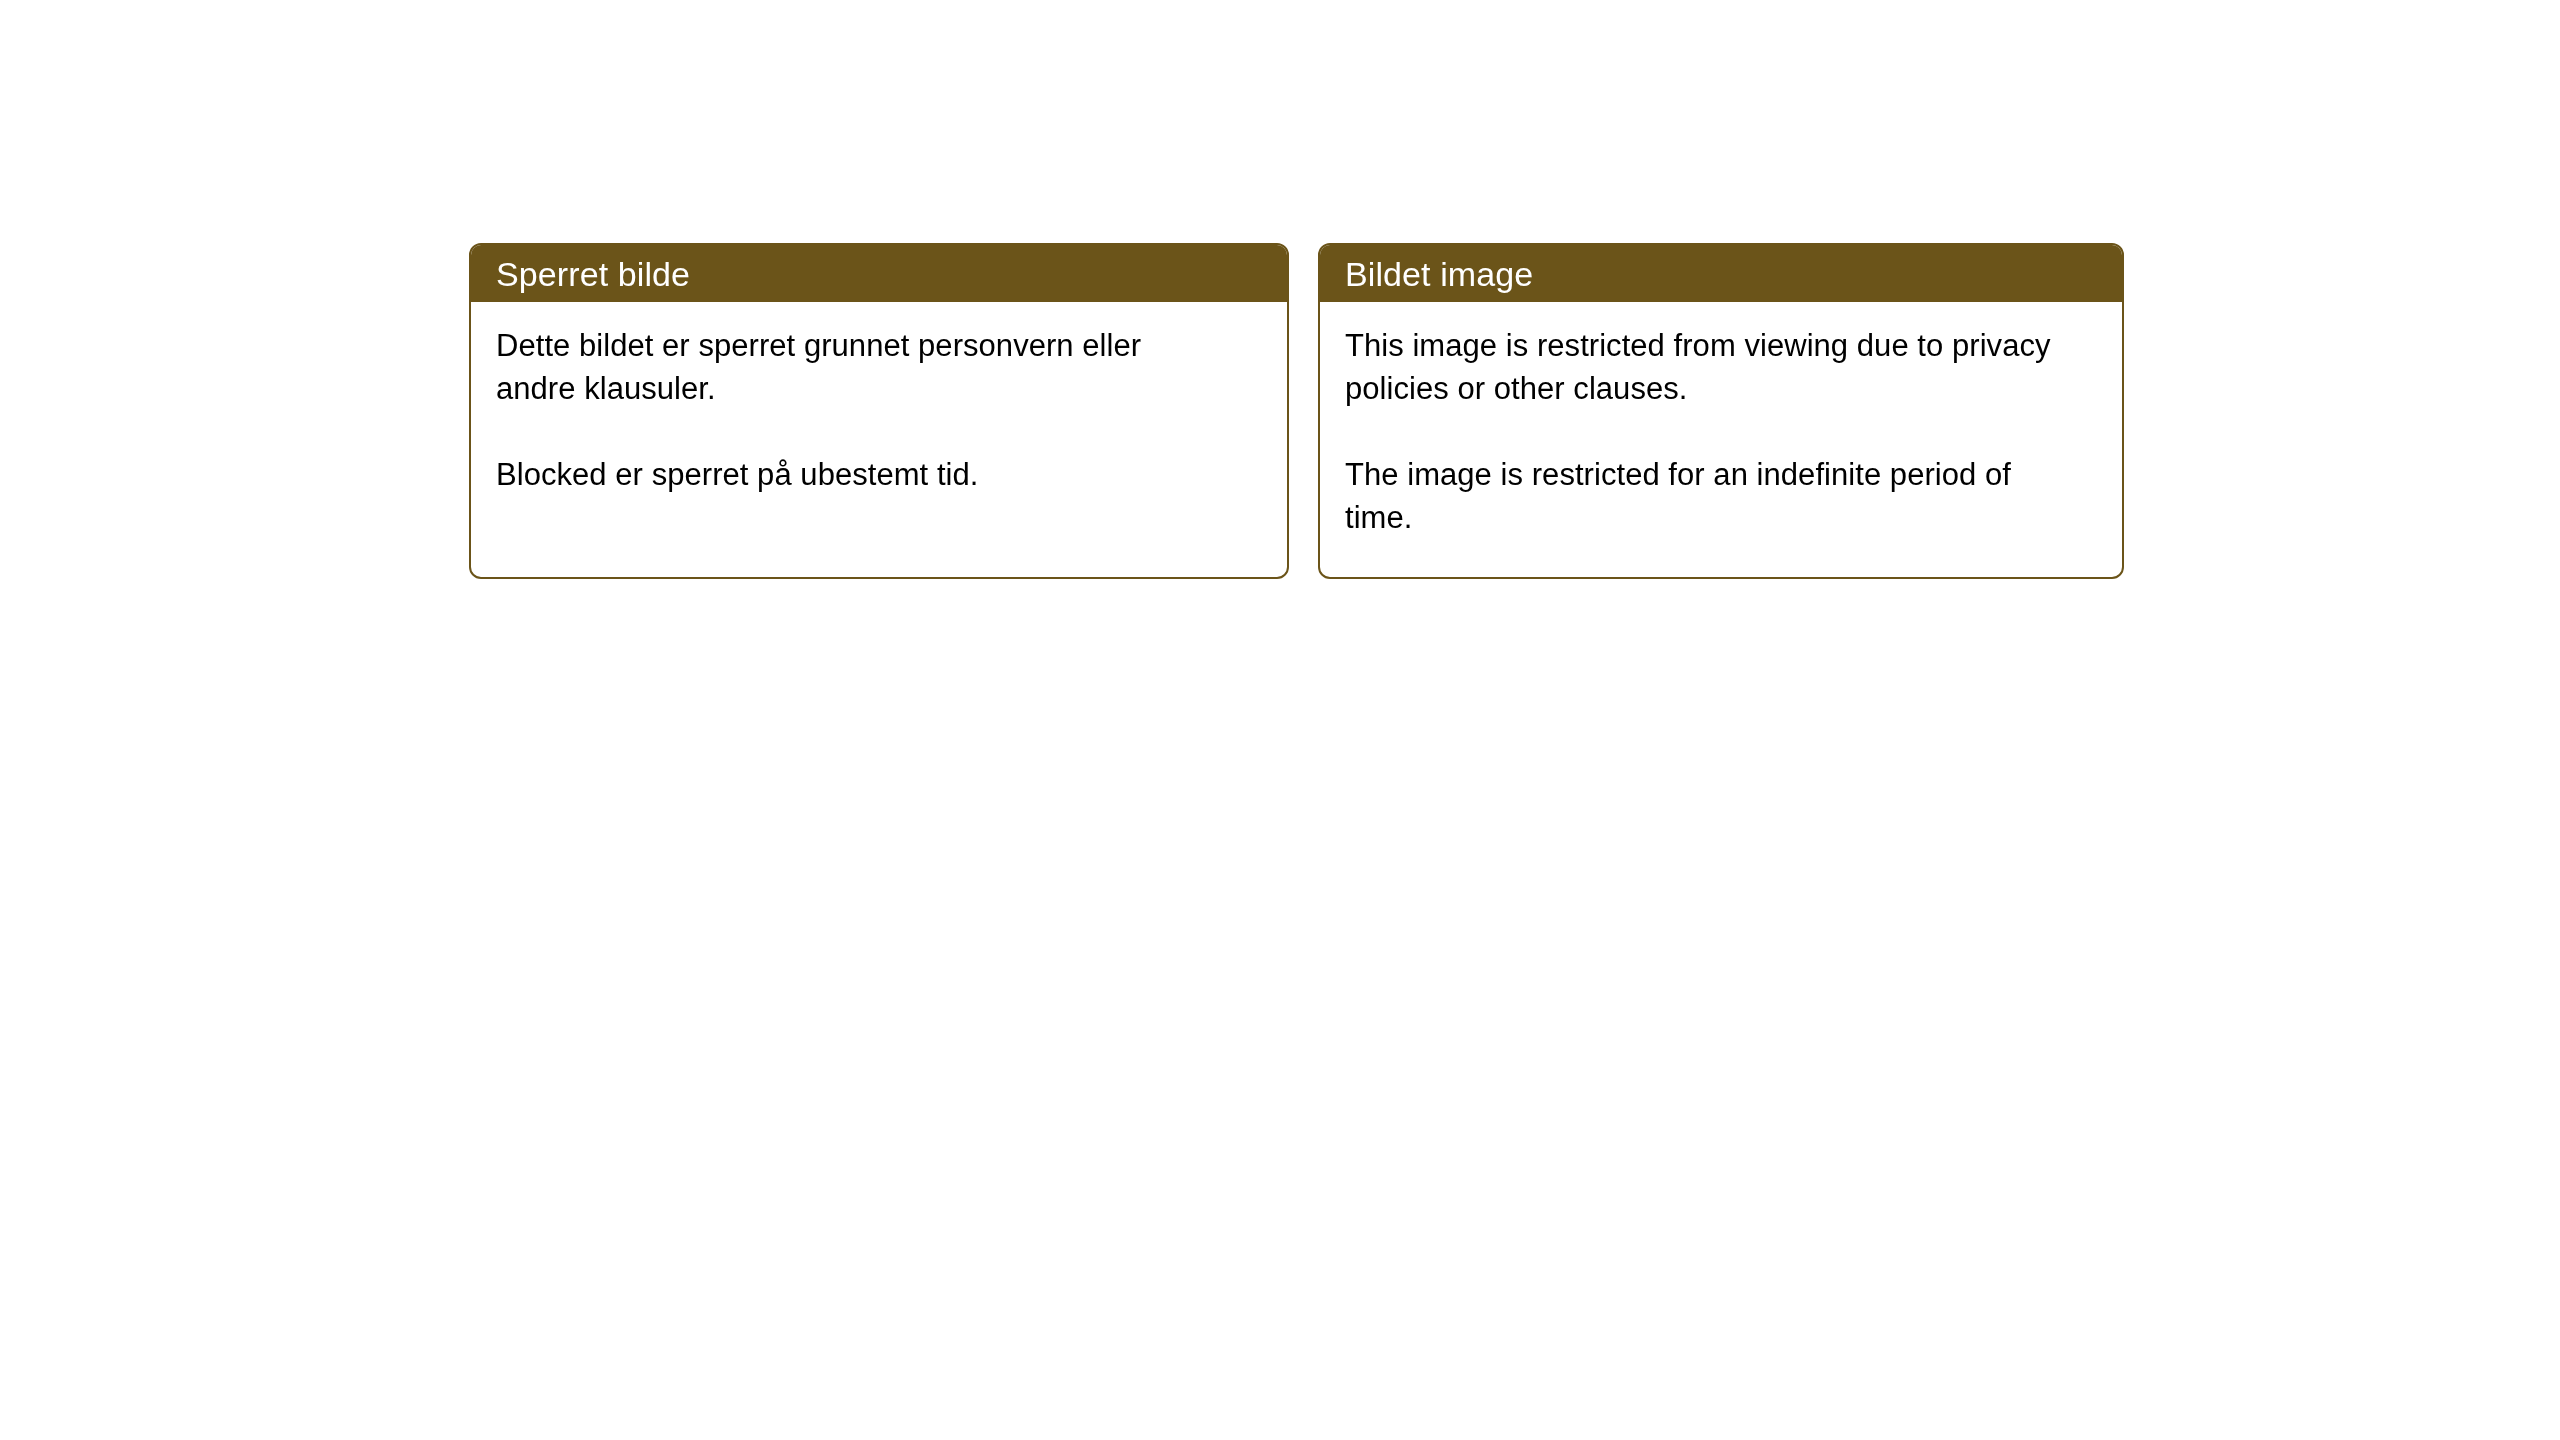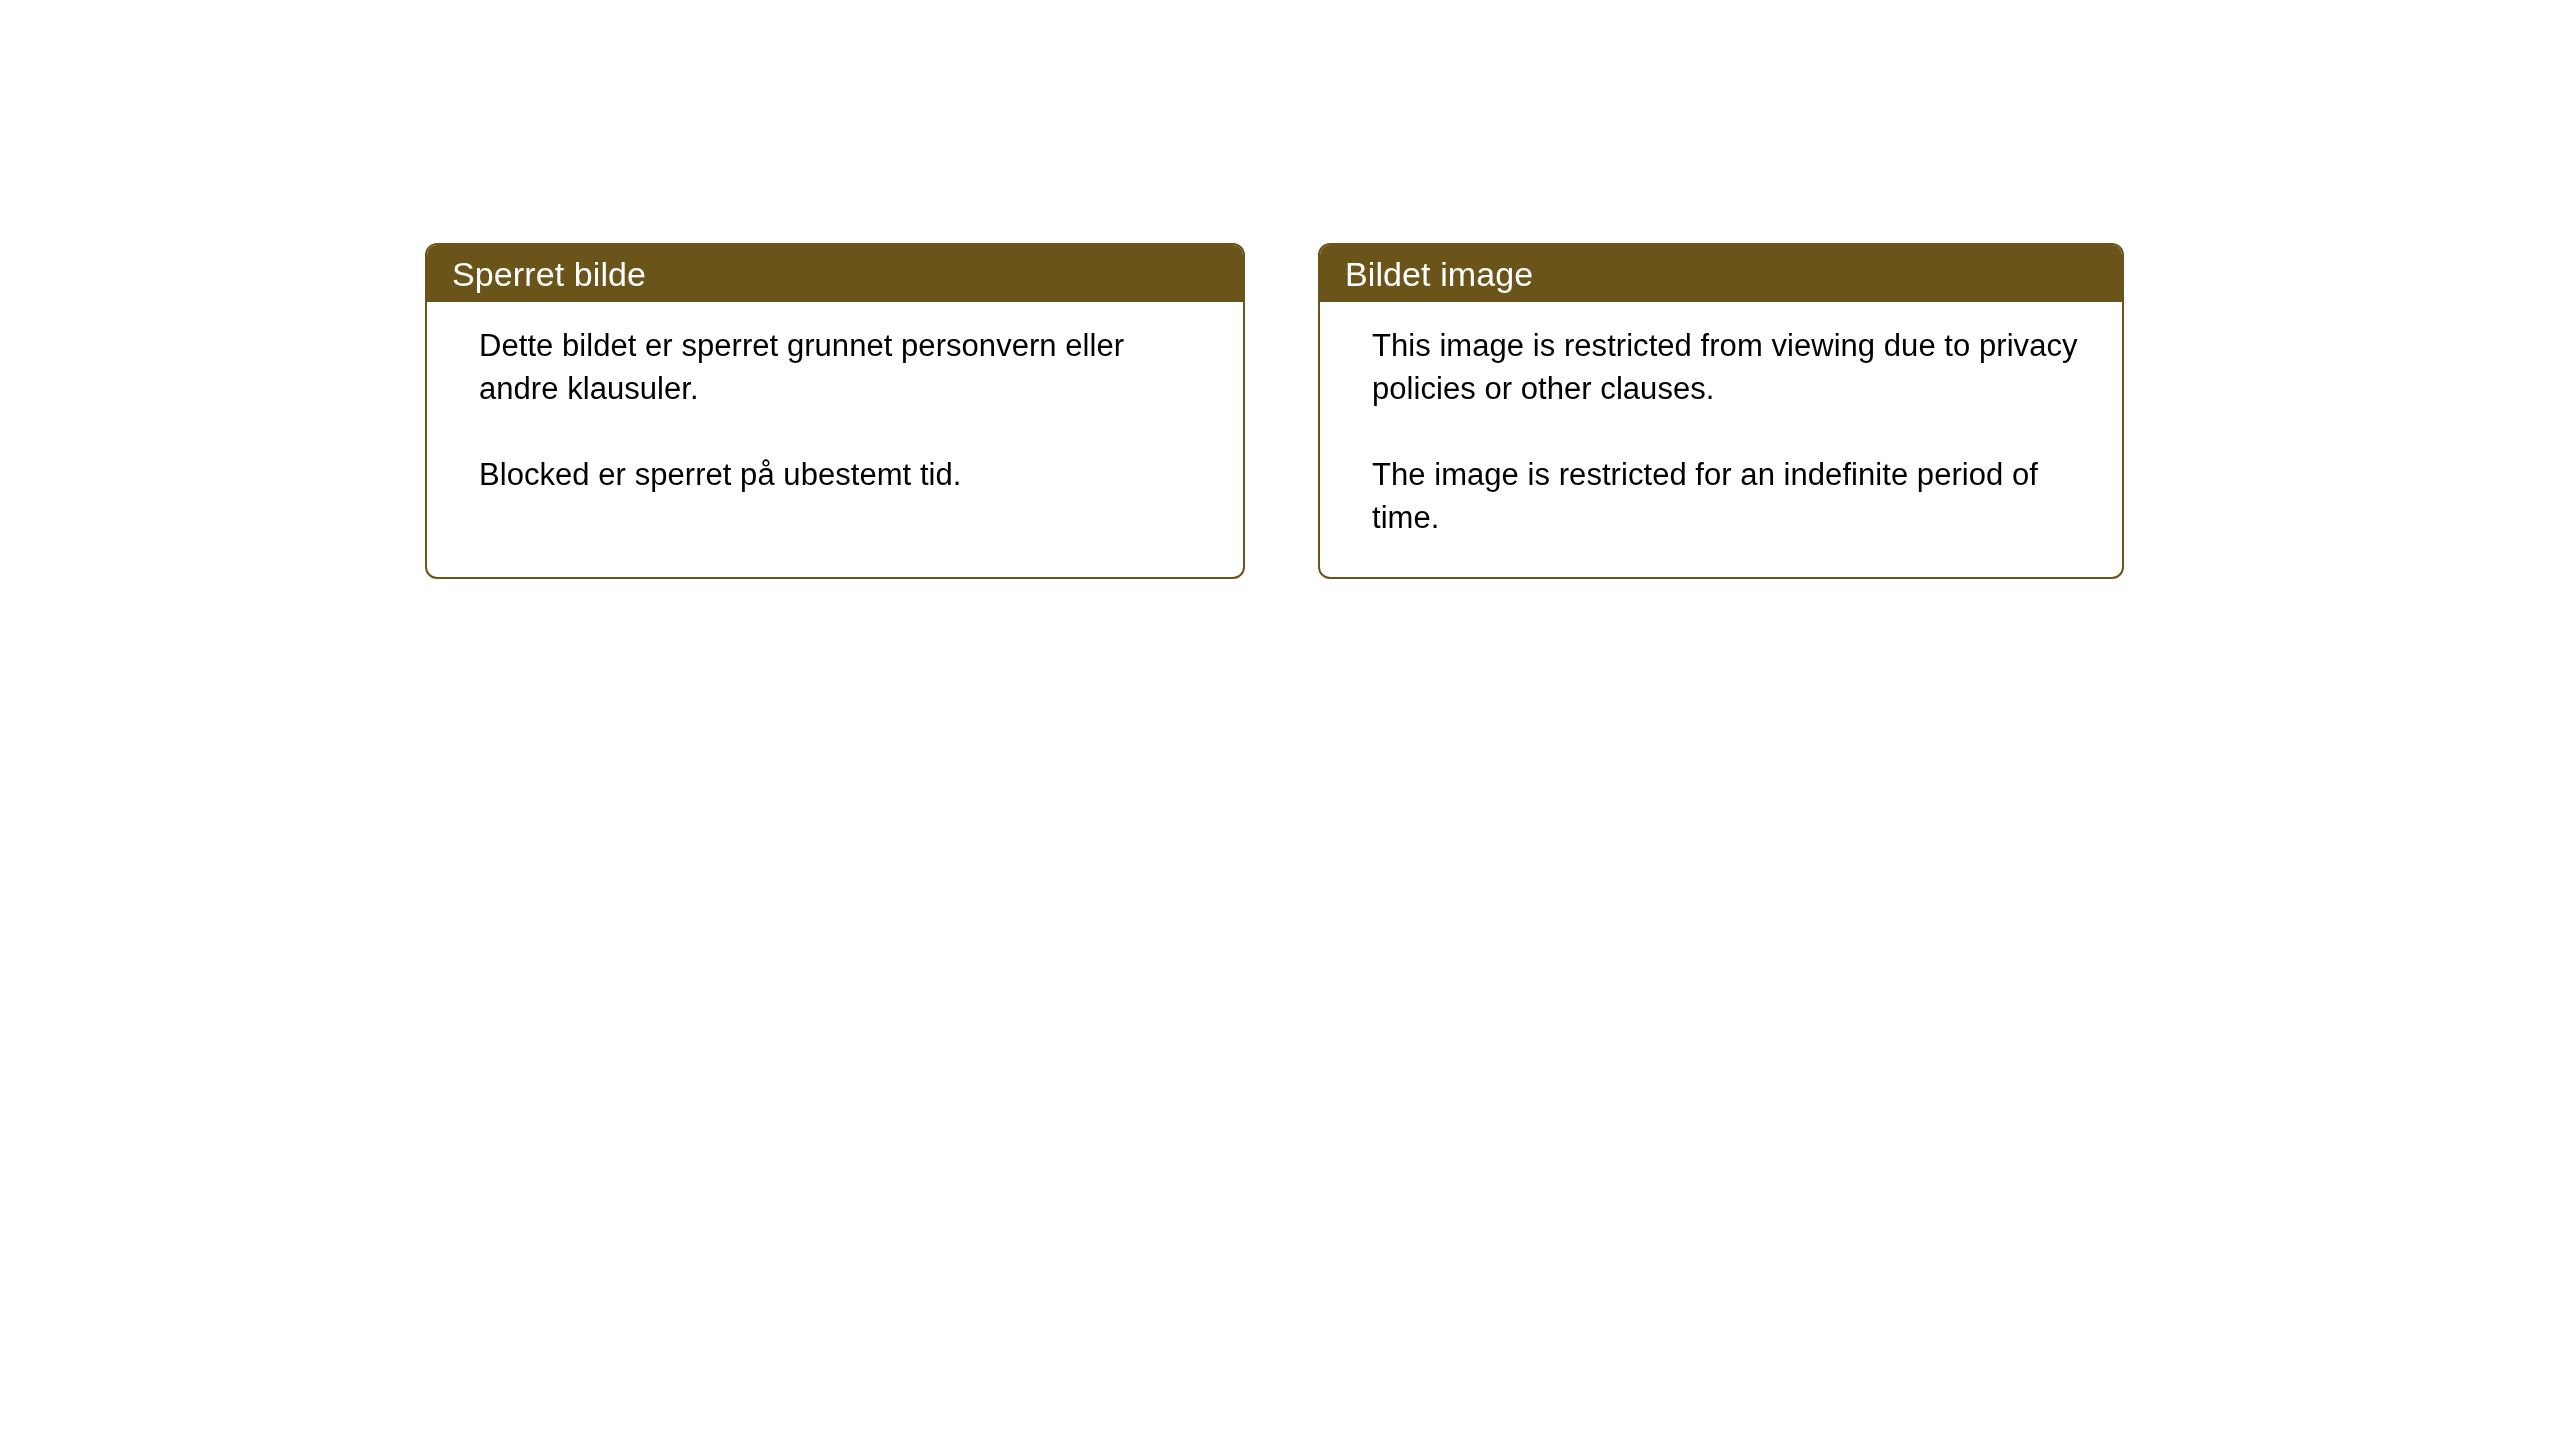--- a/index.html
+++ b/index.html
@@ -26,21 +26,21 @@
   .notice-panel {
     position: absolute;
     box-sizing: border-box;
     background: #ffffff;
     border: 2px solid #6B5419;
     border-radius: 12px;
     overflow: hidden;
   }
 
   .notice-panel.is-norwegian {
-    left: 425px;
+    left: 469px;
     top: 243px;
     width: 820px;
     height: 336px;
   }
 
   .notice-panel.is-english {
     left: 1318px;
     top: 243px;
     width: 806px;
     height: 336px;
@@ -62,21 +62,20 @@
     font-weight: 400;
     line-height: 1;
     letter-spacing: 0.1px;
     white-space: nowrap;
   }
 
   .panel-body {
     box-sizing: border-box;
     padding: 22px 22px 0 25px;
     background: #ffffff;
-    margin-left: 27px;
   }
 
   .panel-paragraph {
     margin: 0;
     color: #000000;
     font-size: 31px;
     font-weight: 400;
     line-height: 43px;
     letter-spacing: 0.05px;
   }

